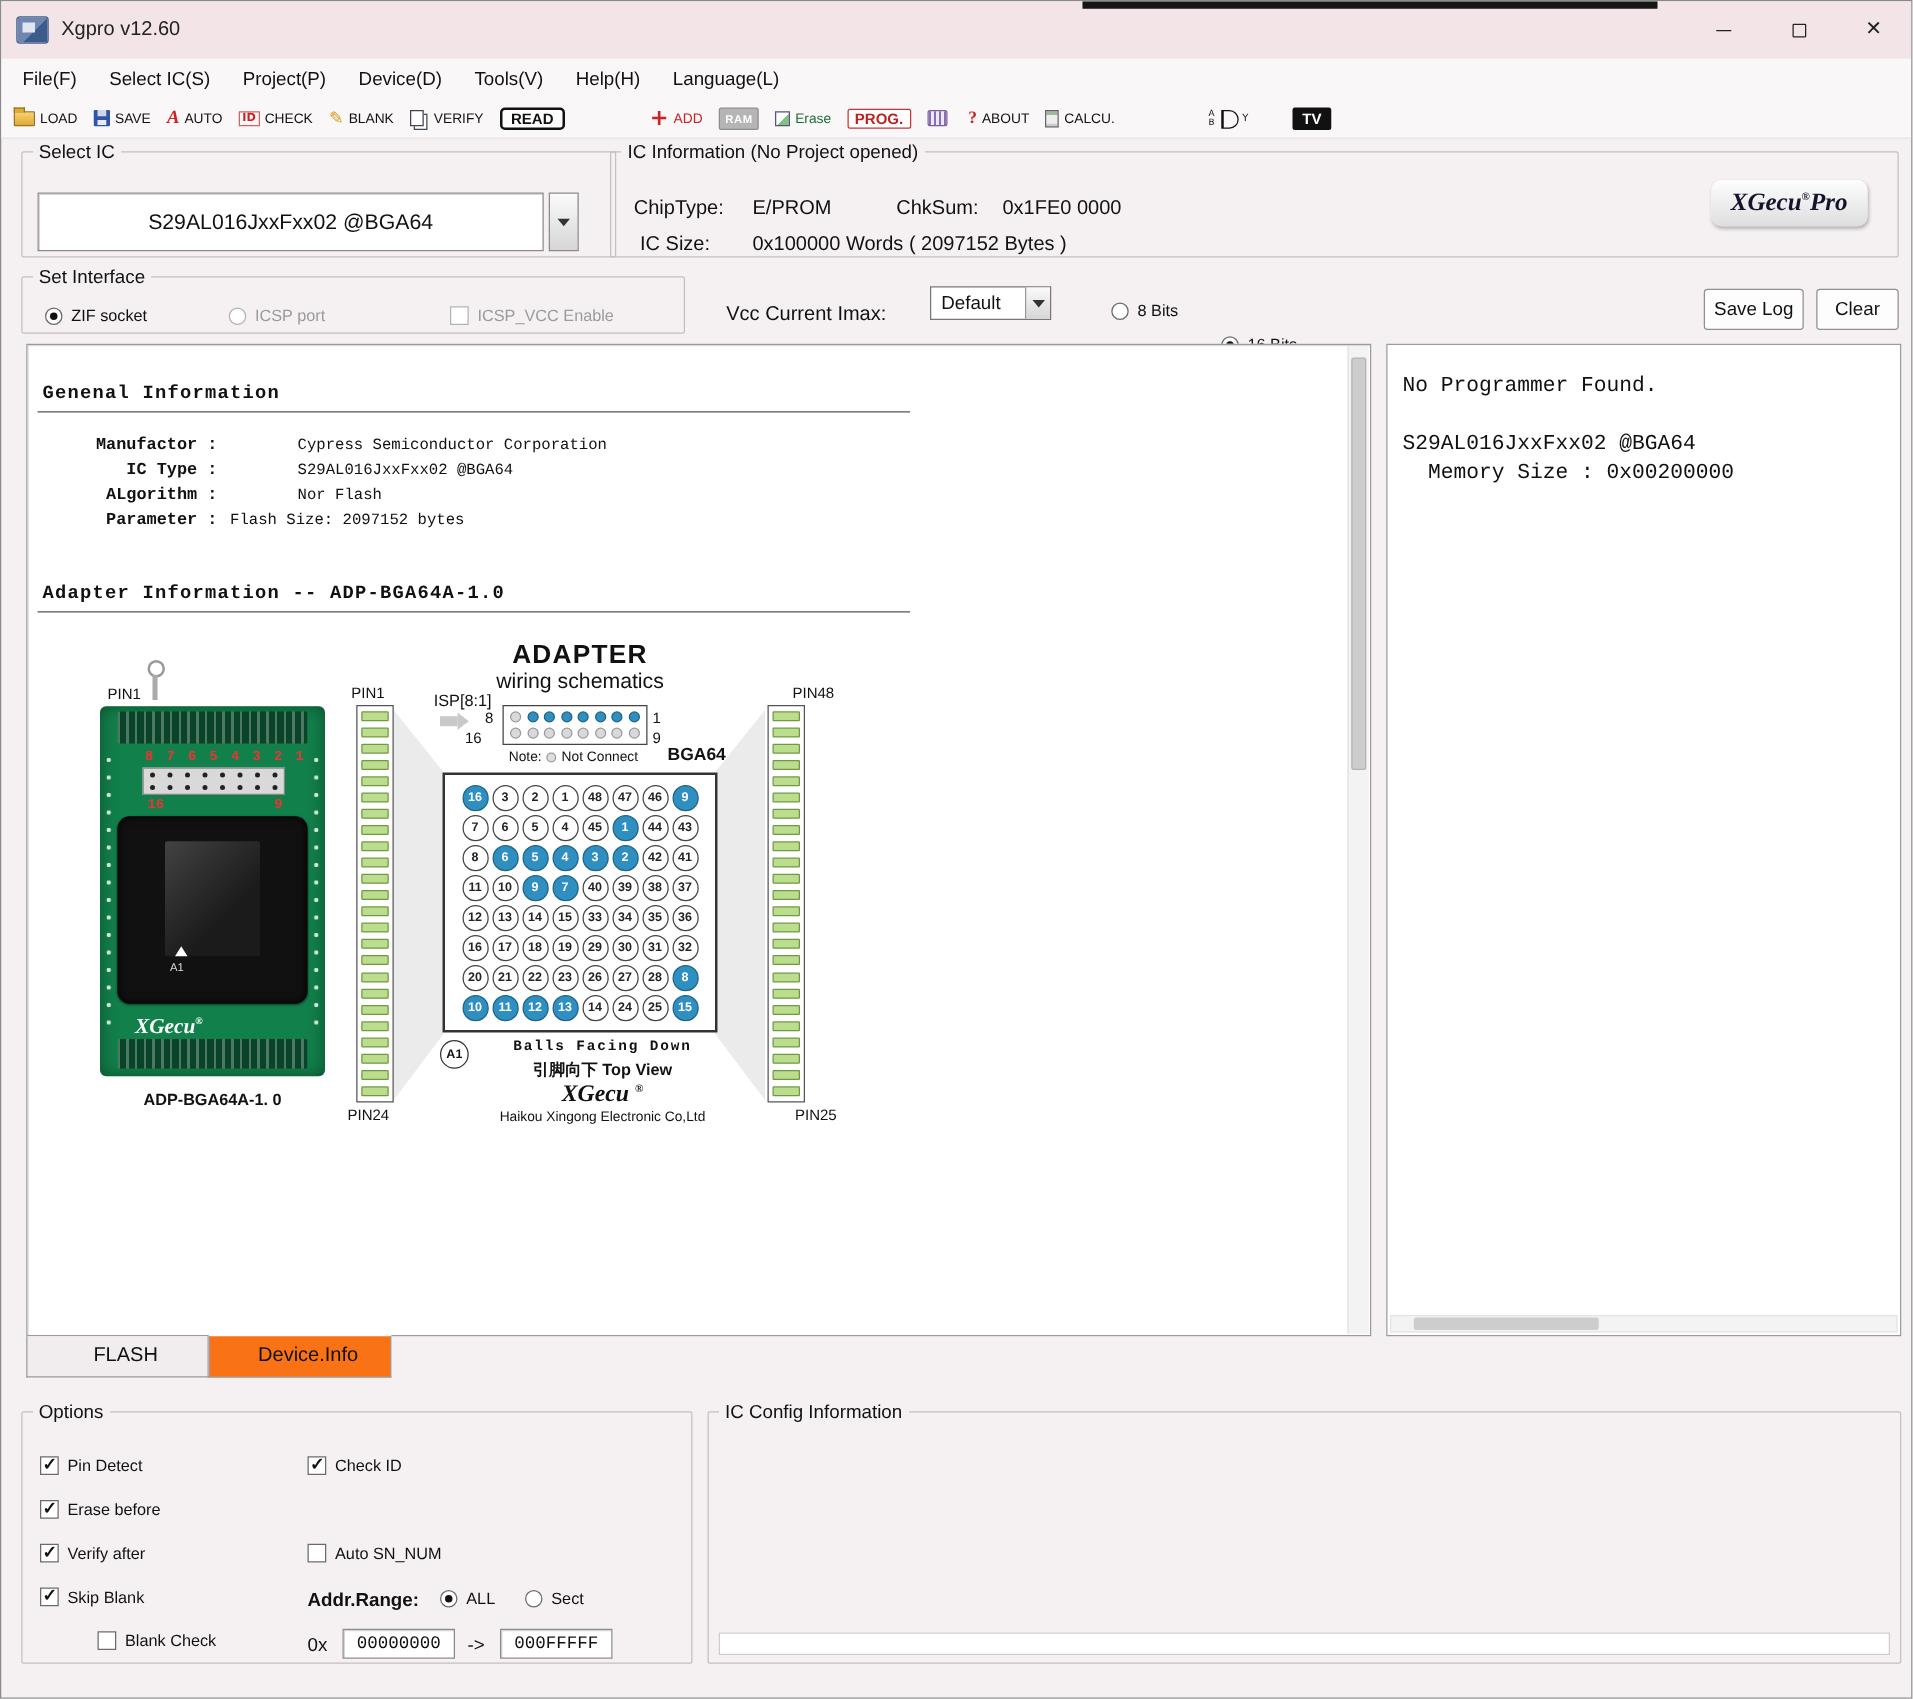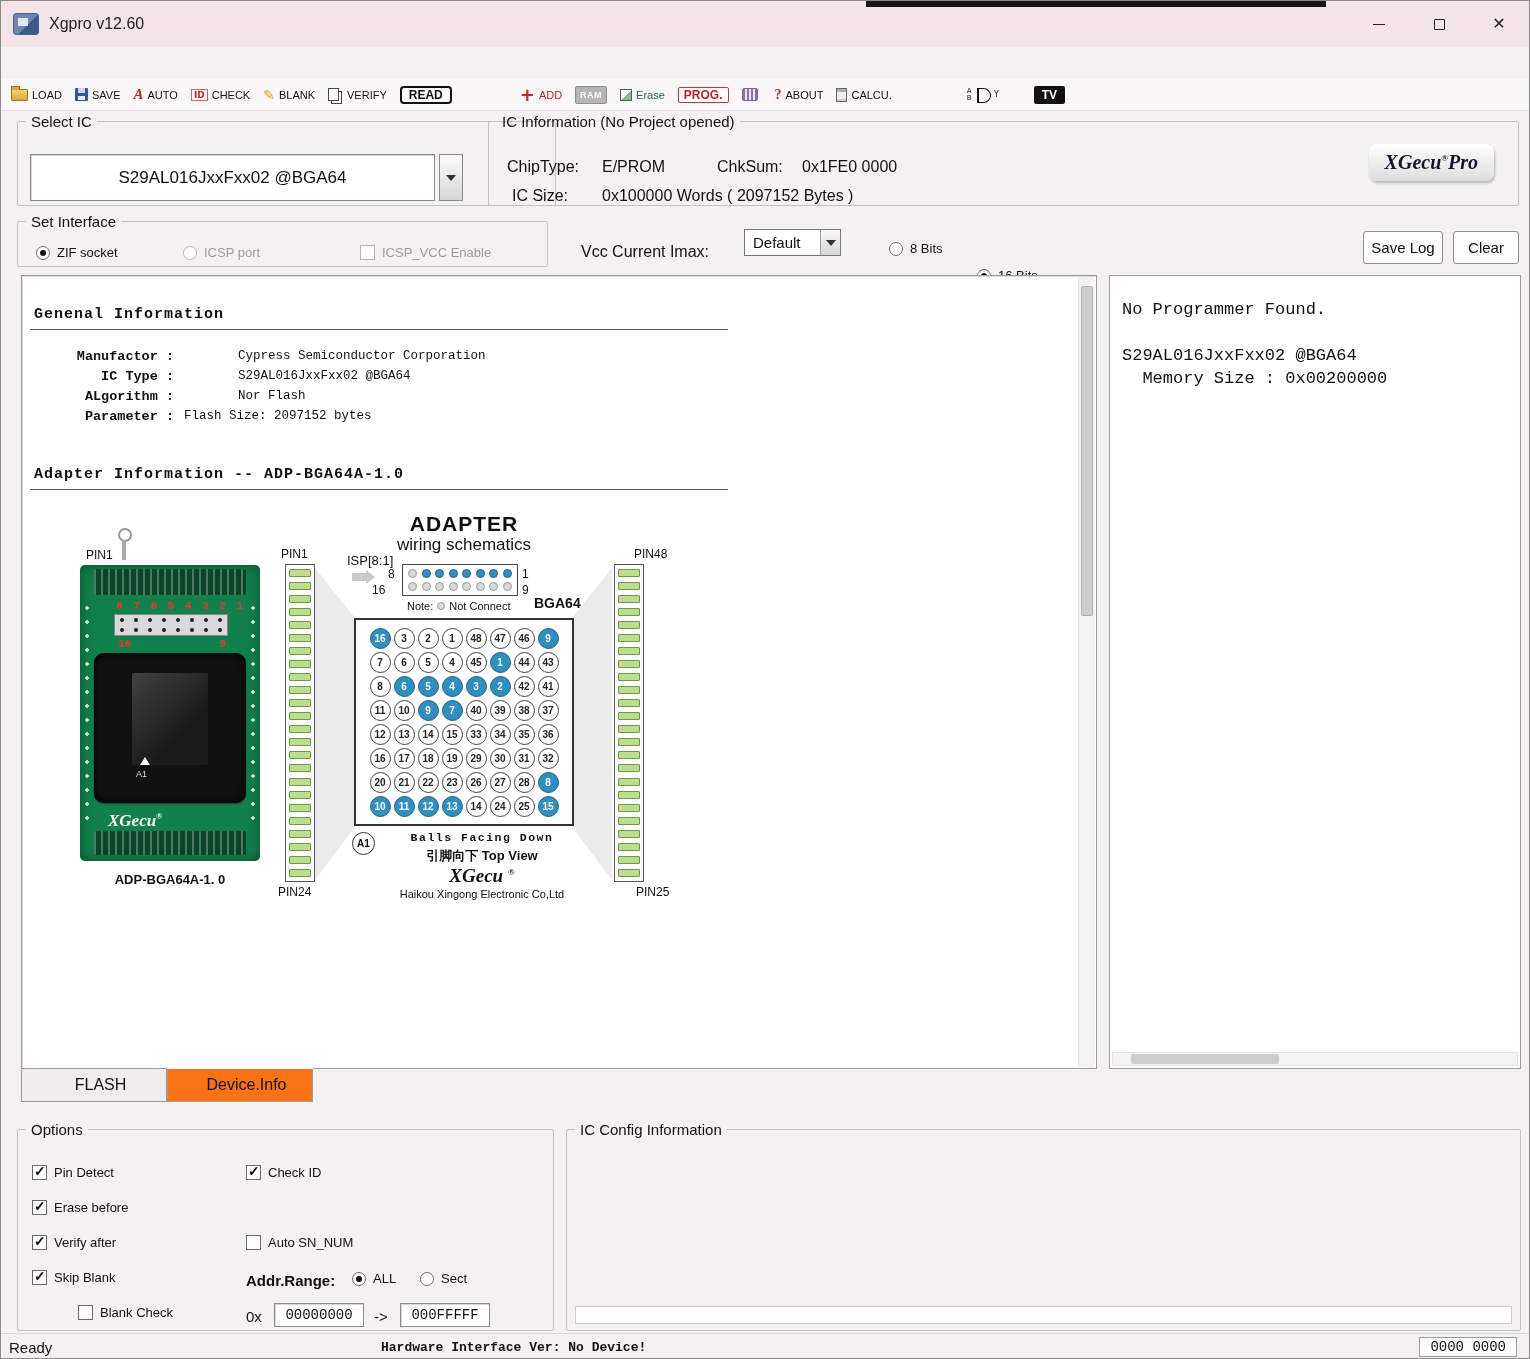--- a/index.html
+++ b/index.html
@@ -48,21 +48,21 @@
   .tbtn.ram-chip .tlabel { background:#b5b5b5; color:#fff; font-weight:bold; font-size:9px; padding:3px 4px; border-radius:2px; border:1px solid #8d8d8d; letter-spacing:.5px; }
   .tbtn.tv-box .tlabel { background:#111; color:#fff; font-weight:bold; font-size:12px; padding:2px 8px; border-radius:2px; }
   [data-name="toolbar-add-button"] { margin-left:55px; }
   [data-name="toolbar-gate-button"] { margin-left:62px; }
   [data-name="toolbar-tv-button"] { margin-left:16px; }
 
   
   fieldset { position:absolute; border:1px solid #c6bec0; border-radius:2px; }
   legend { font-size:15px; padding:0 5px; margin-left:8px; }
 
-  .fs-selectic { left:16px; top:112px; width:539px; height:93px; }
+  .fs-selectic { left:16px; top:112px; width:476px; height:93px; }
   .combo-box { position:absolute; left:12px; top:24px; width:405px; height:47px; background:#fff; border:1px solid #8b8b8b; box-shadow:inset 1px 1px 0 #d7d7d7; display:flex; align-items:center; justify-content:center; font-size:17px; }
   .combo-drop { position:absolute; left:421px; top:24px; width:24px; height:47px; background:linear-gradient(#fbfbfb,#d6d6d6); border:1px solid #8b8b8b; display:flex; align-items:center; justify-content:center; }
   .arr-down { width:0; height:0; border-left:5px solid transparent; border-right:5px solid transparent; border-top:6px solid #333; }
 
   .fs-icinfo { left:487px; top:112px; width:1031px; height:93px; }
   .icinfo-item { position:absolute; font-size:16px; white-space:nowrap; }
   .xgecu-badge { position:absolute; right:24px; top:14px; padding:7px 16px; background:linear-gradient(180deg,#fefefe,#dedede); border-radius:8px; box-shadow:1px 2px 3px rgba(0,0,0,.25); font-family:"Liberation Serif", serif; font-weight:bold; font-style:italic; font-size:20px; color:#14142e; }
   .xgecu-badge sup { font-size:9px; }
 
   .fs-setint { left:16px; top:212px; width:531px; height:54px; }
@@ -202,20 +202,29 @@
       </div>
     <div class="win-btn" data-name="maximize-button">
         <span class="glyph-max" data-name="maximize-icon"></span>
       </div>
     <div class="win-btn" data-name="close-button">
         <span class="glyph-close" data-name="close-icon">✕</span>
       </div>
   </div>
   <div class="top-artifact" data-name="background-window-edge"></div>
 
+  <div class="menubar" data-name="menu-bar">
+      <span class="menu-item" data-name="menu-filef">File(F)</span>
+      <span class="menu-item" data-name="menu-selectics">Select IC(S)</span>
+      <span class="menu-item" data-name="menu-projectp">Project(P)</span>
+      <span class="menu-item" data-name="menu-deviced">Device(D)</span>
+      <span class="menu-item" data-name="menu-toolsv">Tools(V)</span>
+      <span class="menu-item" data-name="menu-helph">Help(H)</span>
+      <span class="menu-item" data-name="menu-languagel">Language(L)</span>
+    </div>
   <div class="toolbar" data-name="toolbar">
       <div class="tbtn " data-name="toolbar-load-button">
         <span class="ticon folder-open-icon" data-name="folder-open-icon"></span>
         <span class="tlabel" data-name="toolbar-label">LOAD</span>
       </div>
       <div class="tbtn " data-name="toolbar-save-button">
         <span class="ticon floppy-icon" data-name="floppy-icon"></span>
         <span class="tlabel" data-name="toolbar-label">SAVE</span>
       </div>
       <div class="tbtn " data-name="toolbar-auto-button">
@@ -628,21 +637,14 @@
     <div class="hexbox" style="left:256px; top:165px;" data-name="addr-from-input">00000000</div>
     <span class="opt-label" style="left:356px; top:170px;" data-name="range-arrow-label">-&gt;</span>
     <div class="hexbox" style="left:382px; top:165px;" data-name="addr-to-input">000FFFFF</div>
   </fieldset>
 
   <fieldset class="fs-icconfig" data-name="ic-config-group">
     <legend data-name="ic-config-group-label">IC Config Information</legend>
     <div class="ic-config-field" data-name="ic-config-field"></div>
   </fieldset>
 
-  <div class="statusbar" data-name="status-bar">
-    <div class="sb-left" data-name="status-ready">Ready</div>
-    <div class="sb-mid" data-name="status-hardware-version">Hardware Interface Ver: No Device!</div>
-    <div class="sb-right">
-        <span class="box" data-name="status-counter">0000 0000</span>
-      </div>
-  </div>
 
 </div>
 
 </body></html>

